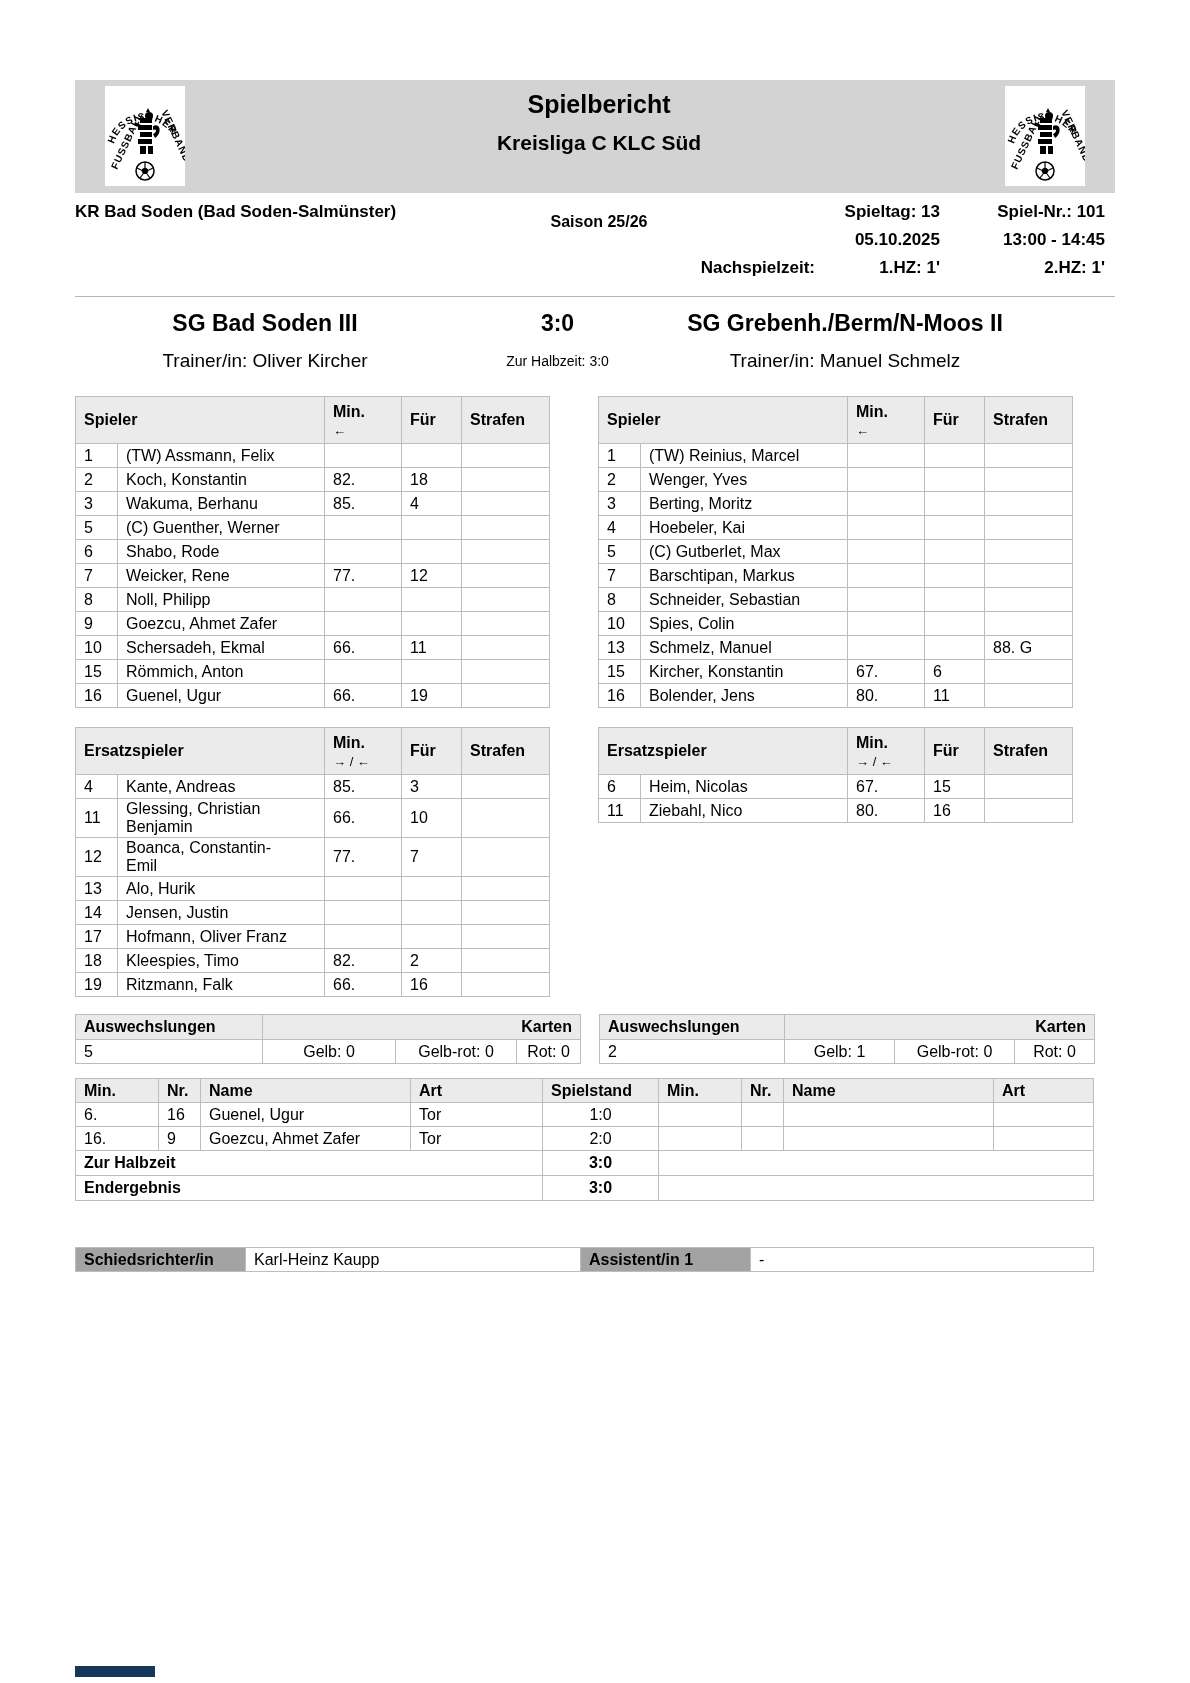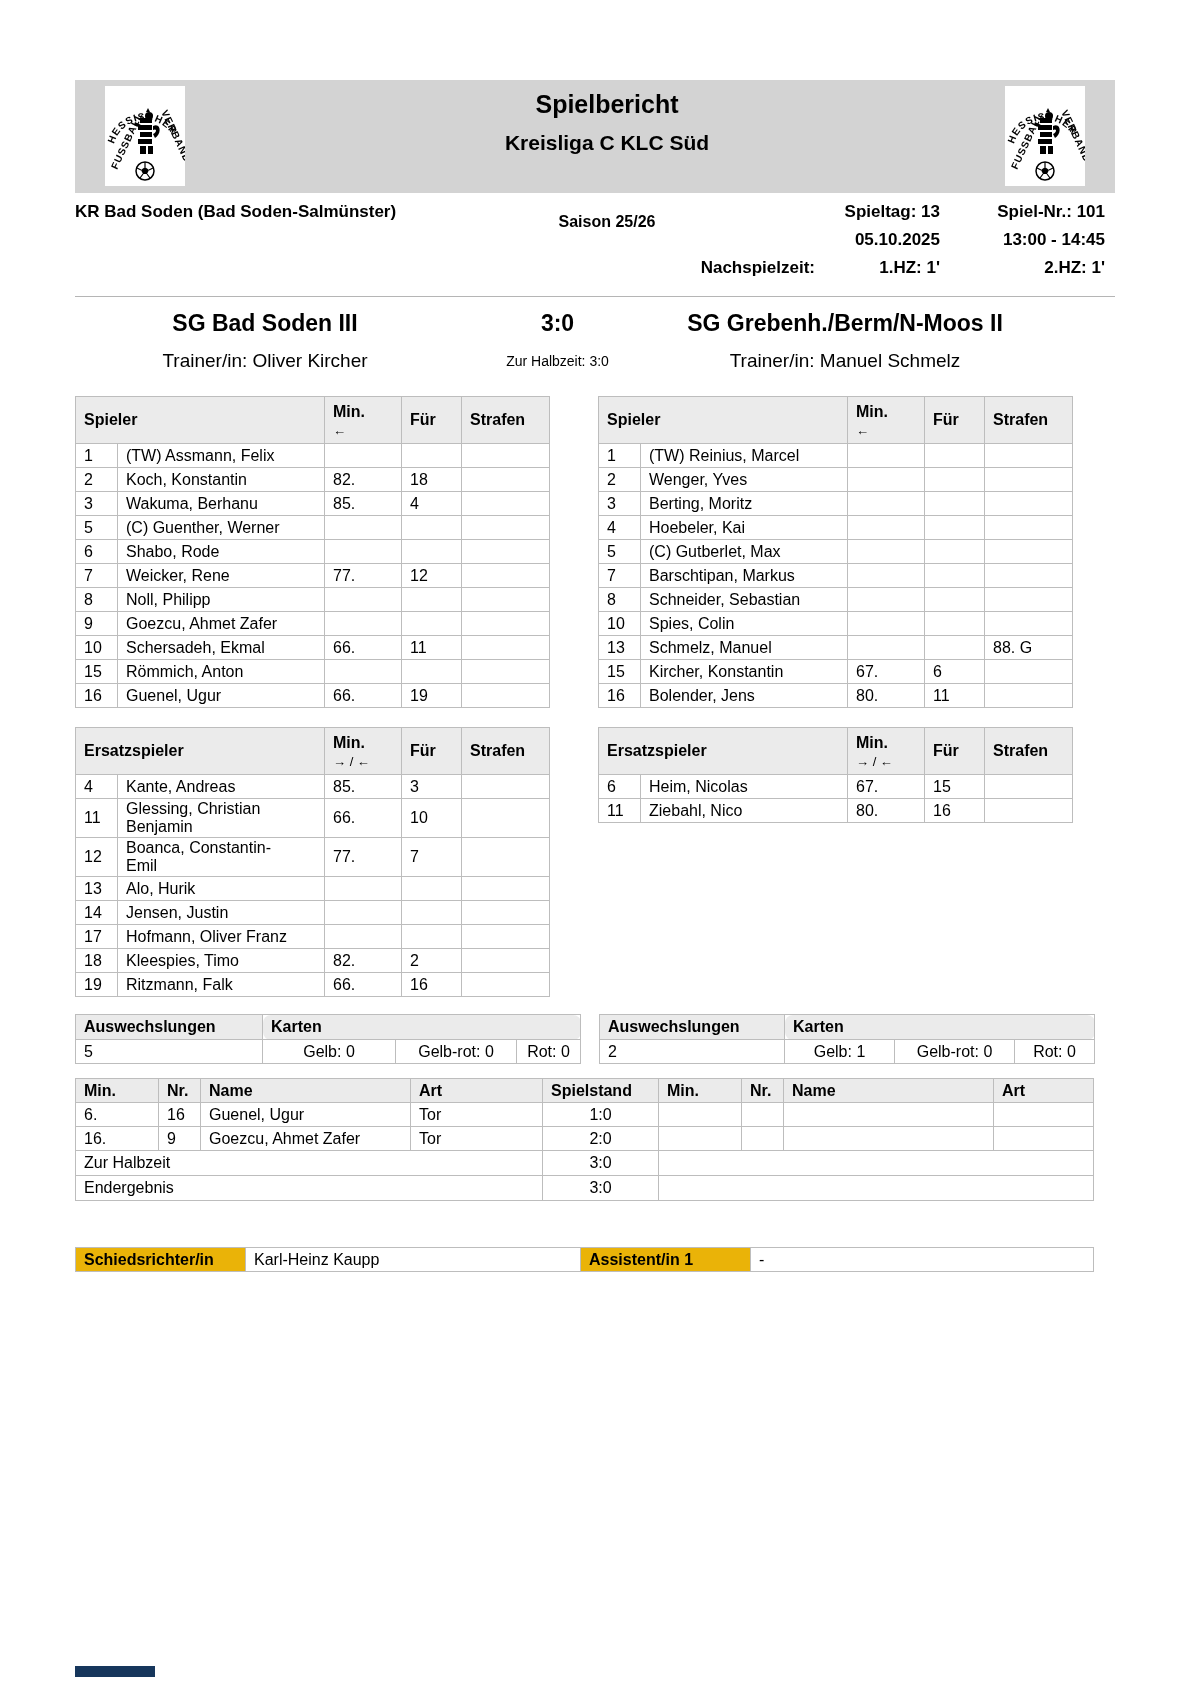--- a/index.html
+++ b/index.html
@@ -1,21 +1,21 @@
 <!DOCTYPE html>
 <html><head>
 <meta charset="utf-8">
 <style>
   html,body{margin:0;padding:0;background:#fff;}
   body{width:1190px;height:1683px;position:relative;font-family:"Liberation Sans","DejaVu Sans",sans-serif;color:#000;overflow:hidden;}
   .abs{position:absolute;}
 
   
   .band{left:75px;top:80px;width:1040px;height:113px;background:#d3d3d3;}
-  .band-title{position:absolute;left:12px;top:4px;width:100%;text-align:center;}
+  .band-title{position:absolute;left:4px;top:4px;width:100%;text-align:center;}
   .band-title .t1{font-size:25px;font-weight:bold;line-height:40px;}
   .band-title .t2{font-size:21px;font-weight:bold;line-height:37px;}
   .band-title .t3{font-size:16px;font-weight:bold;line-height:34px;margin-top:44px;}
   .logo-box{position:absolute;top:6px;width:80px;height:100px;background:#fff;}
   .logo-left{left:30px;}
   .logo-right{right:30px;}
 
   
   .info{left:75px;top:198px;width:1030px;font-size:17px;font-weight:bold;}
   .info-flex{display:flex;justify-content:space-between;}
@@ -46,36 +46,36 @@
   .lcol{width:474px;}
   .rcol{width:474px;margin-left:49px;}
   .subs{margin-top:19px;}
   .subs td:nth-child(2){padding-right:28px;}
 
   
   .cards{left:75px;top:1014px;width:1030px;display:flex;align-items:flex-start;}
   .cards table{font-size:16px;}
   .cards th{height:22px;}
   .cards td{height:22px;}
-  .cards .karten{text-align:left;border-radius:8px;}
+  .cards .karten{text-align:right;}
   .cards td.cc{text-align:center;}
   .cards .right-tbl{margin-left:18px;}
 
   
   .goals{left:75px;top:1078px;}
   .goals th{height:21px;}
   .goals td{height:22px;}
   .goals td:nth-child(5){text-align:center;}
-  .goals tr.sum td{font-weight:normal;height:22px;}
+  .goals tr.sum td{font-weight:bold;height:22px;}
   .goals tr.sum td.sc{text-align:center;}
 
   
   .officials{left:75px;top:1247px;}
   .officials td{height:23px;}
-  .officials td.lbl{background:#eab308;font-weight:bold;}
+  .officials td.lbl{background:#a3a3a3;font-weight:bold;}
 
   .footer-mark{left:75px;top:1666px;width:80px;height:11px;background:#16365c;}
 
   svg text{font-family:"Liberation Sans","DejaVu Sans",sans-serif;}
 </style>
 </head>
 <body>
 
 <div class="abs band">
   <div class="logo-box logo-left">

